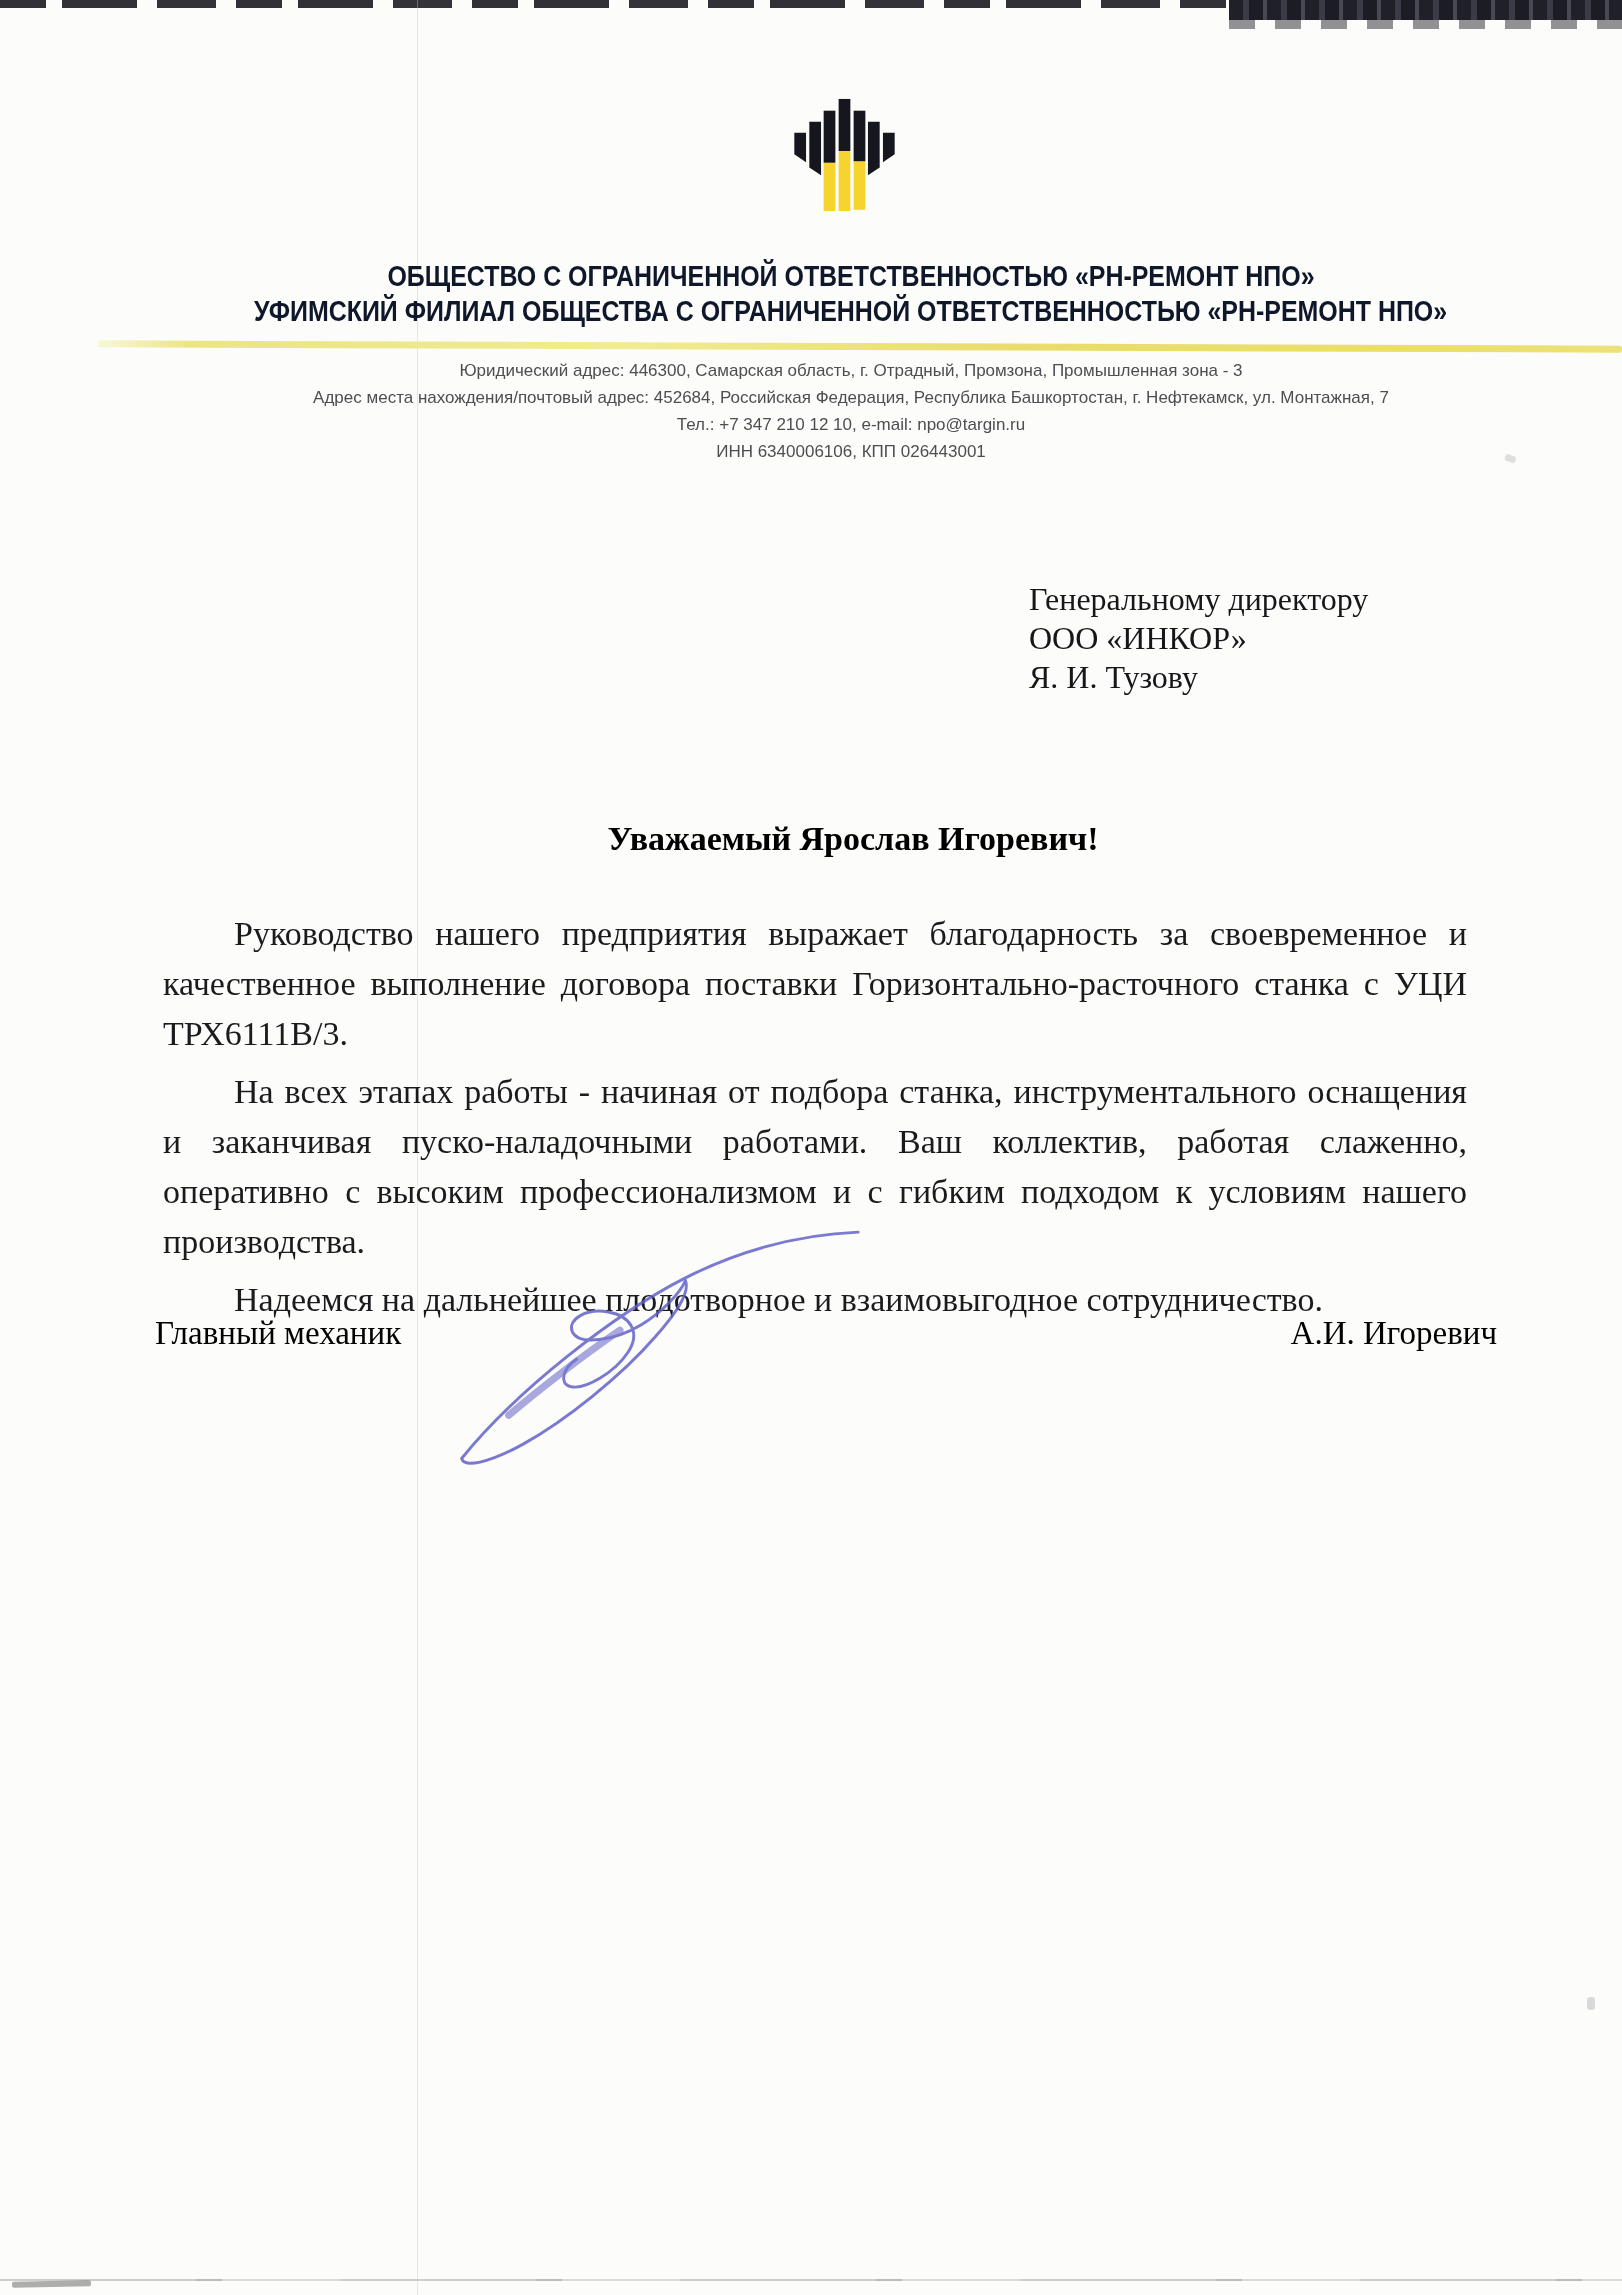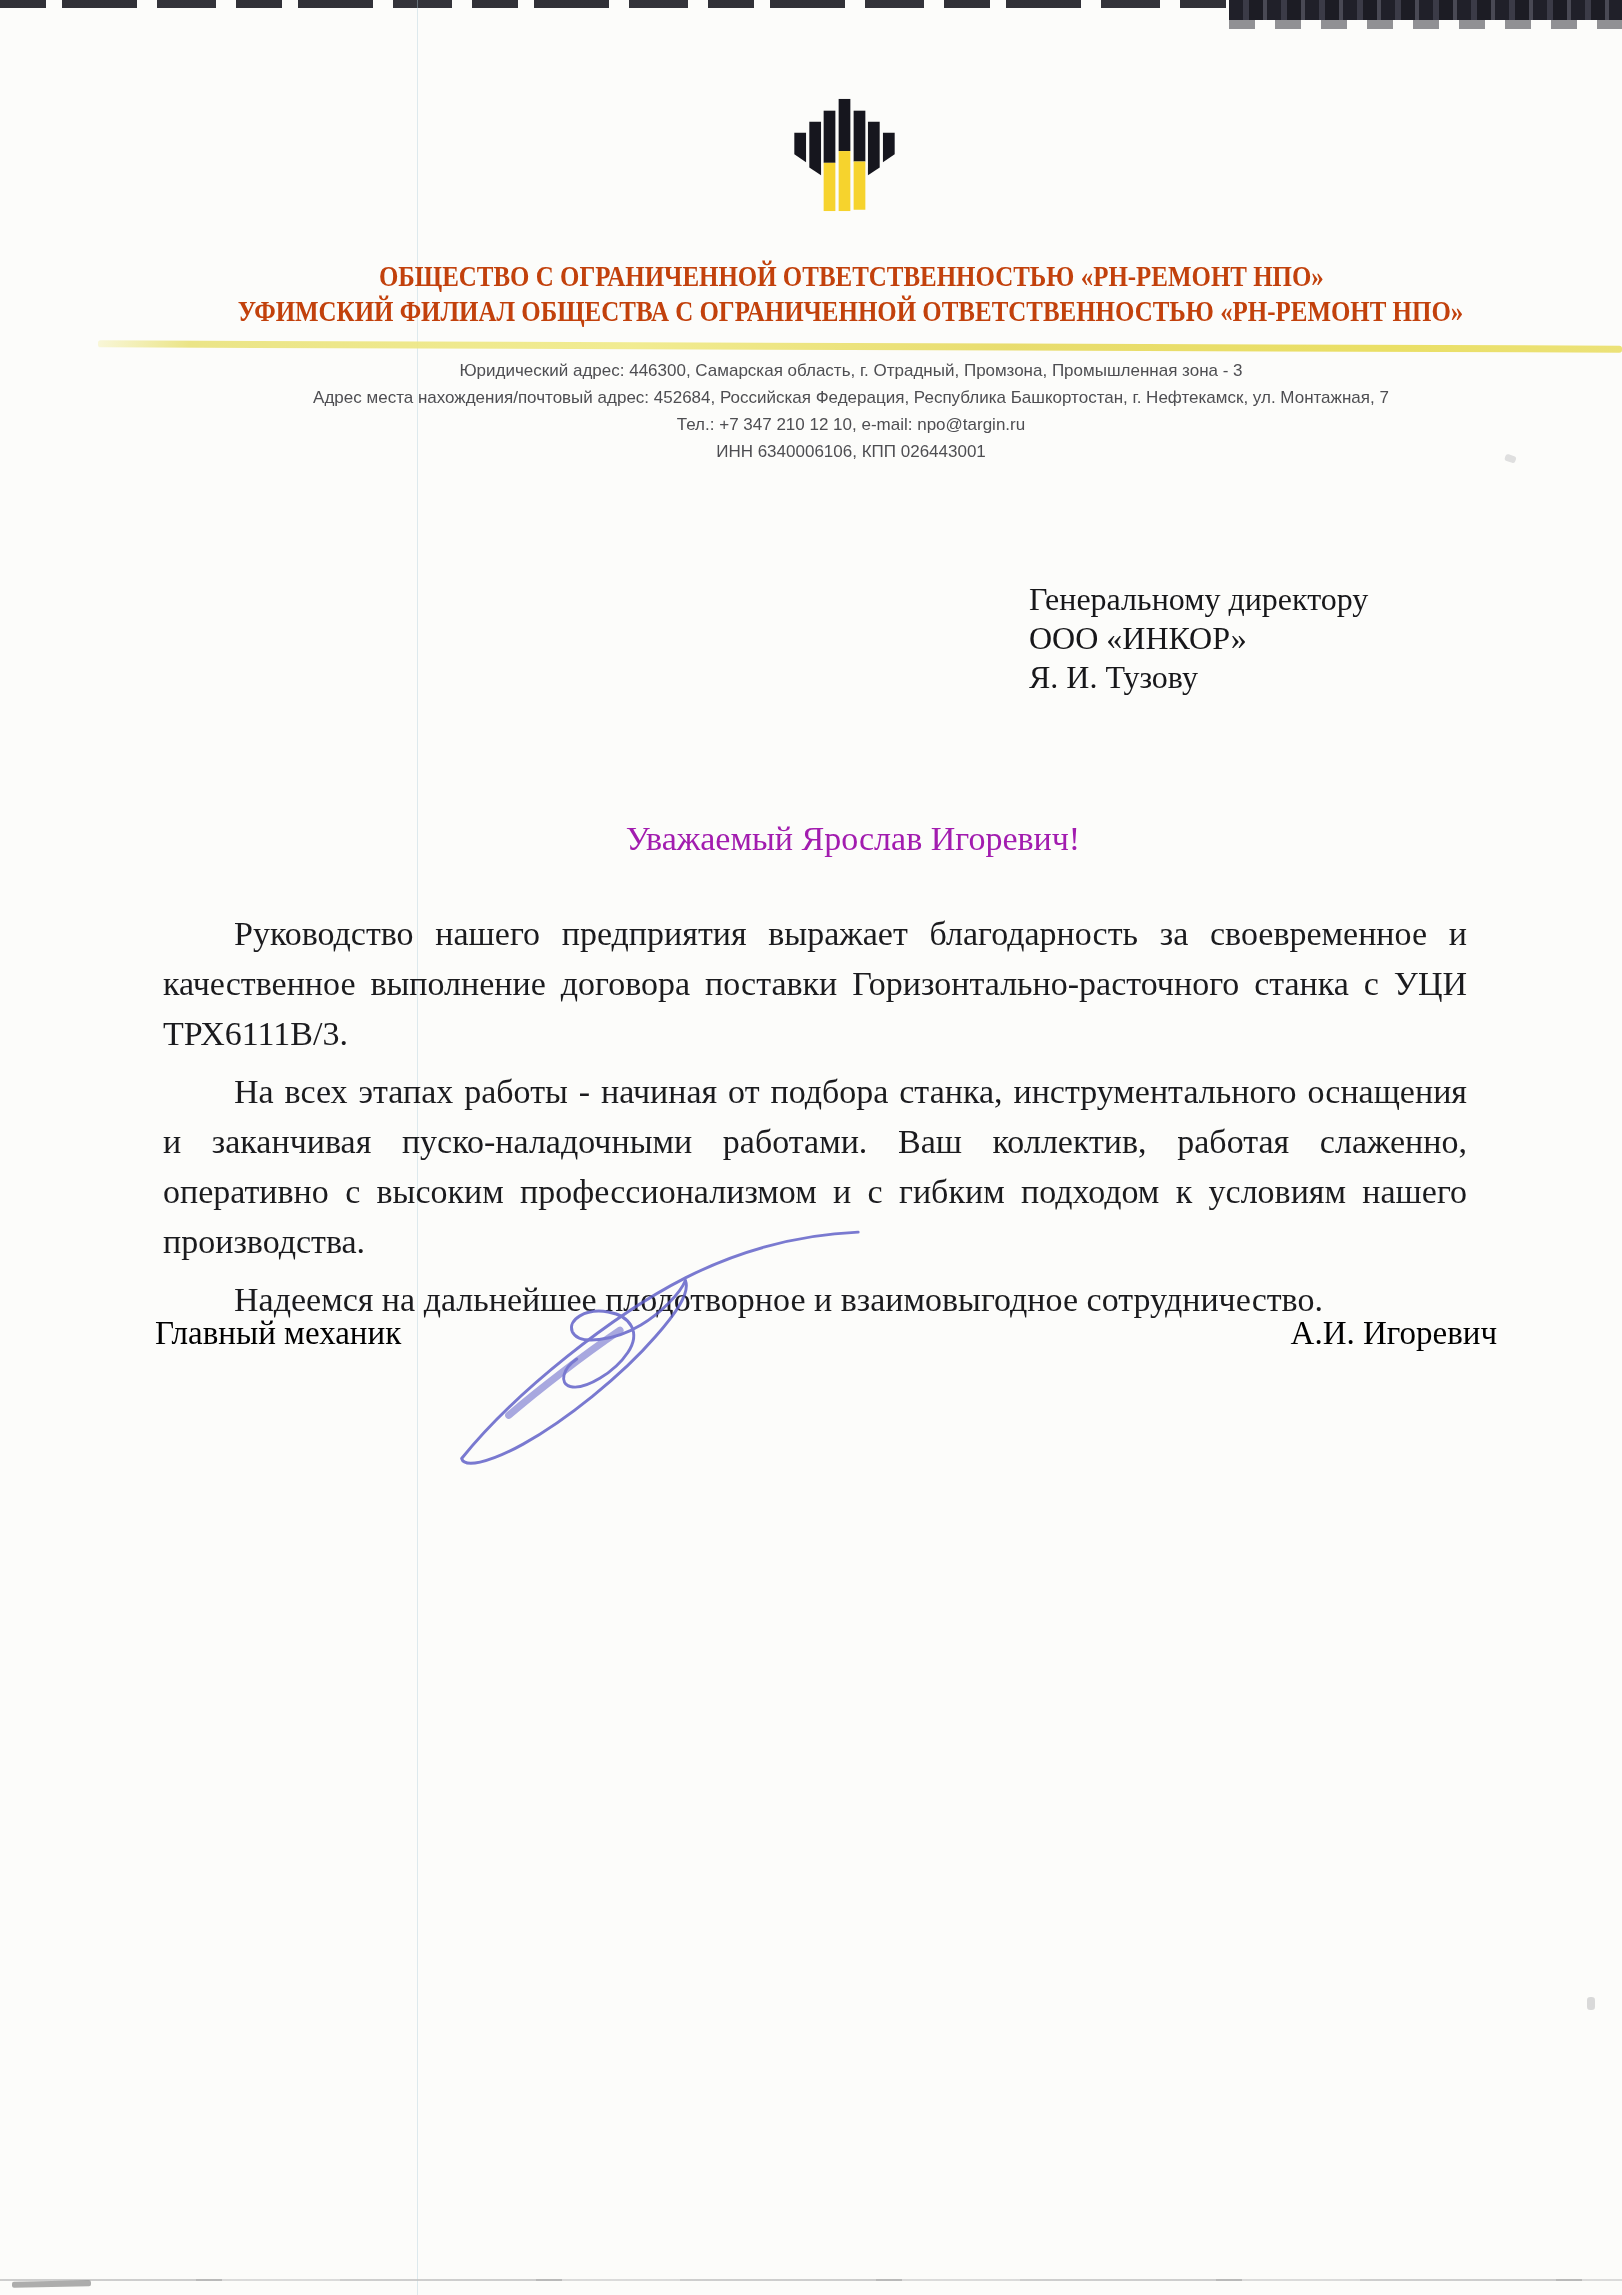--- a/index.html
+++ b/index.html
@@ -37,40 +37,40 @@
   }
   .bottom-smudge{
     position:absolute;top:2281px;left:11.8px;width:79px;height:5.9px;
     background:#6b6b6b;opacity:.55;border-radius:2px;transform:rotate(-1deg);
   }
   .speck1{position:absolute;left:1505px;top:455px;width:10.5px;height:6.5px;background:#dfdfdf;border-radius:2.6px;transform:rotate(18deg);}
   .speck2{position:absolute;left:1587px;top:1997px;width:7.9px;height:13px;background:#d9d9d9;border-radius:3.3px;}
   .logo-wrap{position:absolute;left:794px;top:97px;width:101px;height:116px;}
   .company-lines{position:absolute;left:79px;top:259px;width:1544px;text-align:center;}
   .header-line{
-    font-family:Liberation Serif, serif;font-weight:700;
-    font-size:29px;line-height:35px;color:#c2410c;white-space:nowrap;
+    font-family:Liberation Sans, sans-serif;font-weight:700;
+    font-size:29px;line-height:35px;color:#0f172a;white-space:nowrap;
   }
   .header-line>span{display:inline-block;transform:scaleX(.86);transform-origin:center;}
   .yellow-rule{
     position:absolute;left:98px;top:343px;width:1524px;height:7.2px;
     transform:rotate(.2deg);border-radius:2.6px;opacity:.9;
     background:linear-gradient(90deg,rgba(237,228,99,.25) 0,#e9e27a 6%,#f0ea86 35%,#e6d95e 60%,#e8dc55 85%,#eadf6a 100%);
   }
   .addr-block{position:absolute;left:79px;top:357px;width:1544px;text-align:center;}
   .addr-line{
     font-family:"Liberation Sans","DejaVu Sans",sans-serif;
     font-size:17px;line-height:27px;color:#4e4e52;white-space:nowrap;
   }
 
   
   .recipient{position:absolute;left:1009px;top:580px;font-size:32px;line-height:39px;color:#17171a;margin-left:20px;}
   .salutation{
     position:absolute;left:155px;top:820px;width:1320px;text-align:center;
-    font-size:34px;color:#a21caf;transform:translateX(38px);
+    font-size:34px;color:#000000;transform:translateX(38px);font-weight:bold;
   }
   .body-text{position:absolute;left:155px;top:901px;width:1320px;}
   .body-text p{
     margin:8px;font-size:34px;line-height:50px;text-align:justify;
     text-indent:71px;color:#1b1b1e;
   }
   .signoff-row{
     position:absolute;left:155px;top:1314px;width:1342px;
     display:flex;justify-content:space-between;align-items:flex-start;
     font-size:33px;line-height:39px;color:#000000;

